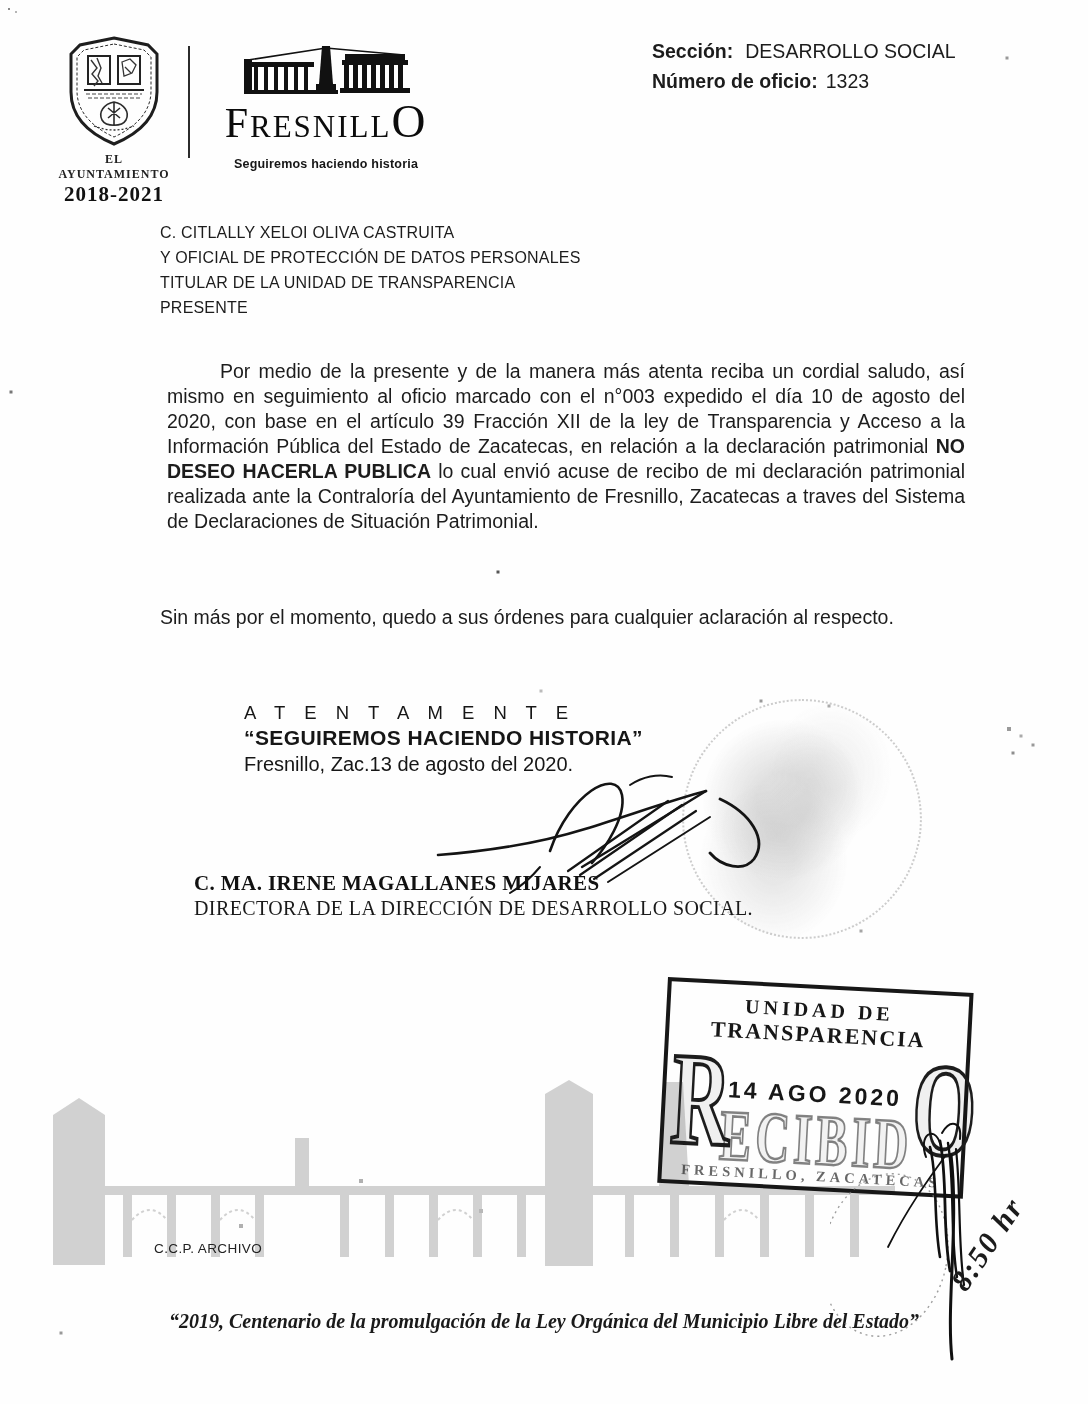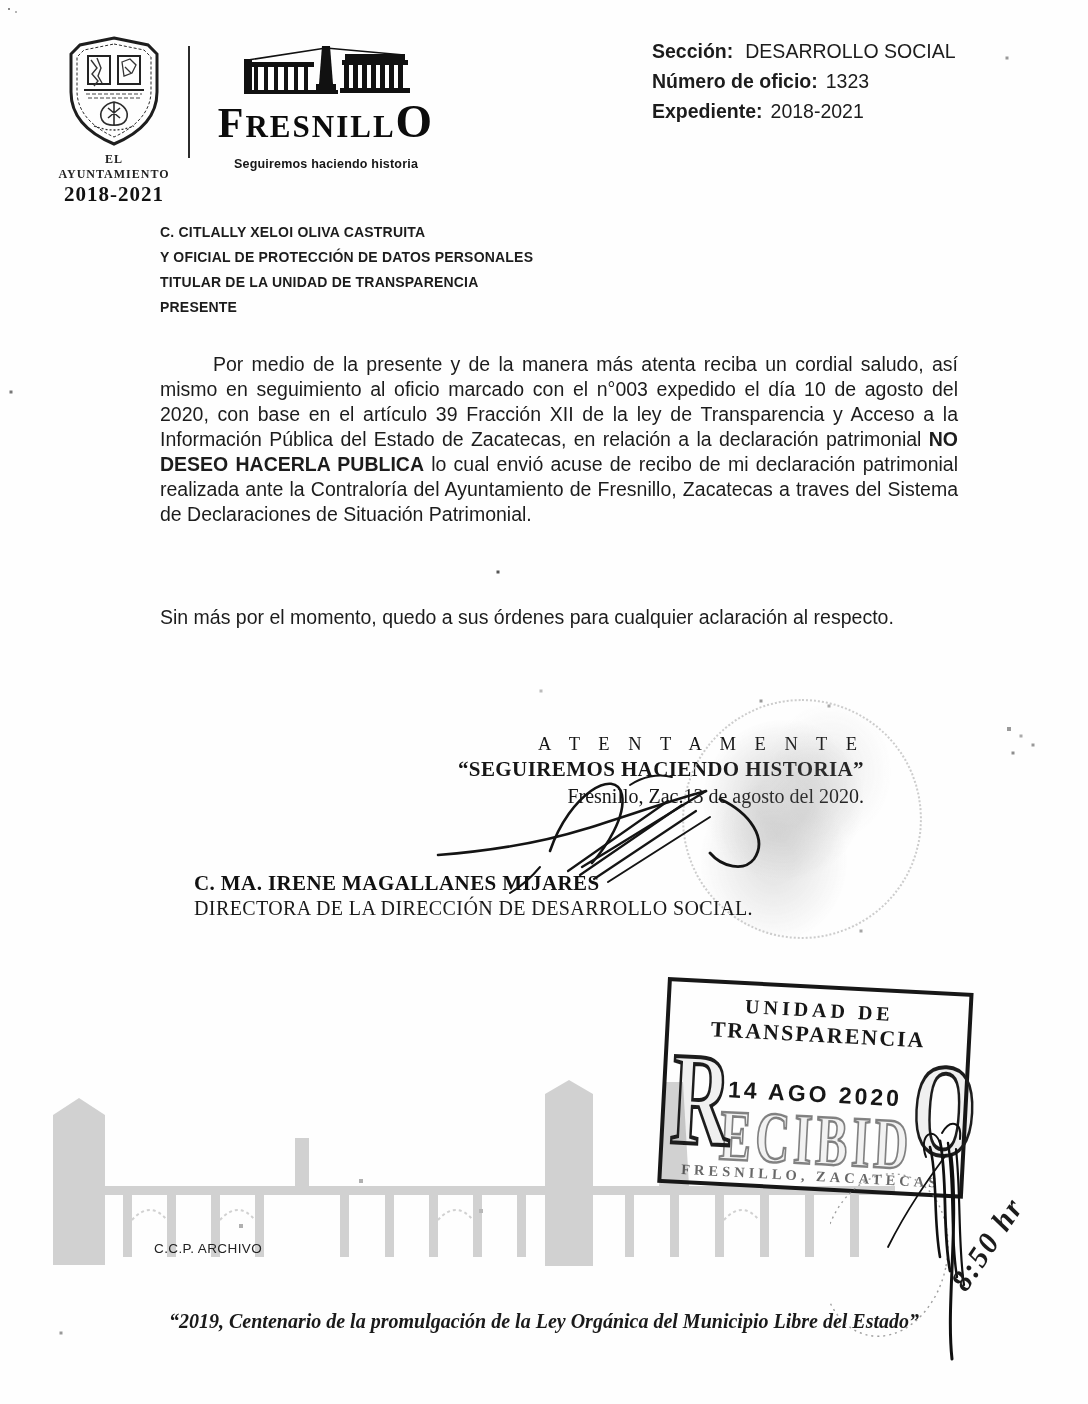--- a/index.html
+++ b/index.html
@@ -8,34 +8,34 @@
     background:#fefefe;overflow:hidden;color:#1c1c1c;
     font-family:"Liberation Sans",sans-serif;
   }
   .abs{position:absolute;}
   
   .seal-wrap{left:56px;top:34px;width:116px;text-align:center;}
   .seal-caption{font:700 12px "Liberation Serif",serif;letter-spacing:1px;margin-top:2px;color:#222;}
   .seal-years{font:700 21px "Liberation Serif",serif;letter-spacing:1px;color:#111;}
   .divider{left:188px;top:46px;width:2px;height:112px;background:#2b2b2b;}
   .logo-wrap{left:211px;top:46px;width:230px;text-align:center;}
-  .wordmark{line-height:1;margin-top:-4px;white-space:nowrap;font-family:"Liberation Serif",serif;font-weight:700;color:#0c0c0c;letter-spacing:2px;}
+  .wordmark{line-height:1;margin-top:-4px;white-space:nowrap;font-family:"Liberation Serif",serif;font-weight:400;color:#0c0c0c;letter-spacing:2px;}
   .wm-big{font-size:42px;}
   .wm-mid{font-size:31px;}
   .wm-end{font-size:47px;}
   .tagline{font:600 12.5px "Liberation Sans",sans-serif;color:#161616;margin-top:12px;letter-spacing:0.2px;}
   .hdr-fields{left:652px;top:36px;font-size:19.5px;line-height:30px;white-space:nowrap;}
   .hdr-row .lbl{font-weight:700;}
   .hdr-row .val{margin-left:8px;font-weight:400;}
   .hdr-row.first .val{margin-left:12px;}
   
-  .recipient{left:160px;top:220px;font-size:14px;font-weight:700;line-height:25px;letter-spacing:0.2px;}
-  .body-par{left:160px;top:352px;width:798px;font-size:19.5px;line-height:25px;text-align:justify;text-indent:53px;margin:0;}
+  .recipient{left:160px;top:220px;font-size:16px;font-weight:400;line-height:25px;letter-spacing:0.2px;}
+  .body-par{left:160px;top:352px;width:798px;font-size:19.5px;line-height:25px;text-align:justify;text-indent:53px;margin:7px;}
   .closing{left:160px;top:606px;font-size:19.5px;}
-  .signoff{left:244px;top:702px;width:620px;text-align:right;font-family:Liberation Serif, serif;color:#161616;margin-top:32px;}
+  .signoff{left:244px;top:702px;width:620px;text-align:left;font-family:Liberation Sans, sans-serif;color:#161616;}
   .sal{font-size:18.5px;letter-spacing:7px;}
   .motto{font-size:21px;font-weight:700;margin-top:2px;letter-spacing:0.4px;}
   .pdate{font-size:20px;margin-top:3px;}
   .name-block{left:194px;top:871px;width:720px;font-family:"Liberation Serif",serif;z-index:4;}
   .signer{font-size:21px;font-weight:700;letter-spacing:0.4px;color:#111;}
   .stitle{font-size:20px;margin-top:1px;letter-spacing:0.4px;color:#1a1a1a;}
   
   .round-stamp{left:682px;top:699px;width:236px;height:236px;border-radius:50%;
     border:2px dotted #bcbcbc;opacity:.75;z-index:1;
     background:
@@ -131,21 +131,20 @@
         <rect x="98" y="42" width="70" height="5"></rect>
       </g>
     </svg>
     <div class="wordmark"><span class="wm-big">F</span><span class="wm-mid">RESNILL</span><span class="wm-end">O</span></div>
     <div class="tagline">Seguiremos haciendo historia</div>
   </div>
 
   <div class="abs hdr-fields">
     <div class="hdr-row first"><span class="lbl">Sección:</span><span class="val">DESARROLLO SOCIAL</span></div>
     <div class="hdr-row"><span class="lbl">Número de oficio:</span><span class="val">1323</span></div>
-    <div class="hdr-row"><span class="lbl">Expediente:</span><span class="val">2018-2021</span></div>
   </div>
 
   <div class="abs recipient">
     <div>C. CITLALLY XELOI OLIVA CASTRUITA</div>
     <div>Y OFICIAL DE PROTECCIÓN DE DATOS PERSONALES</div>
     <div>TITULAR DE LA UNIDAD DE TRANSPARENCIA</div>
     <div>PRESENTE</div>
   </div>
 
   <p class="abs body-par"><span>Por medio de la presente y de la manera más atenta reciba un cordial saludo, así mismo en seguimiento al oficio marcado con el n°003 expedido el día 10 de agosto del 2020, con base en el artículo 39 Fracción XII de la ley de Transparencia y Acceso a la Información Pública del Estado de Zacatecas, en relación a la declaración patrimonial </span><b>NO DESEO HACERLA PUBLICA</b><span> lo cual envió acuse de recibo de mi declaración patrimonial realizada ante la Contraloría del Ayuntamiento de Fresnillo, Zacatecas a traves del Sistema de Declaraciones de Situación Patrimonial.</span></p>

